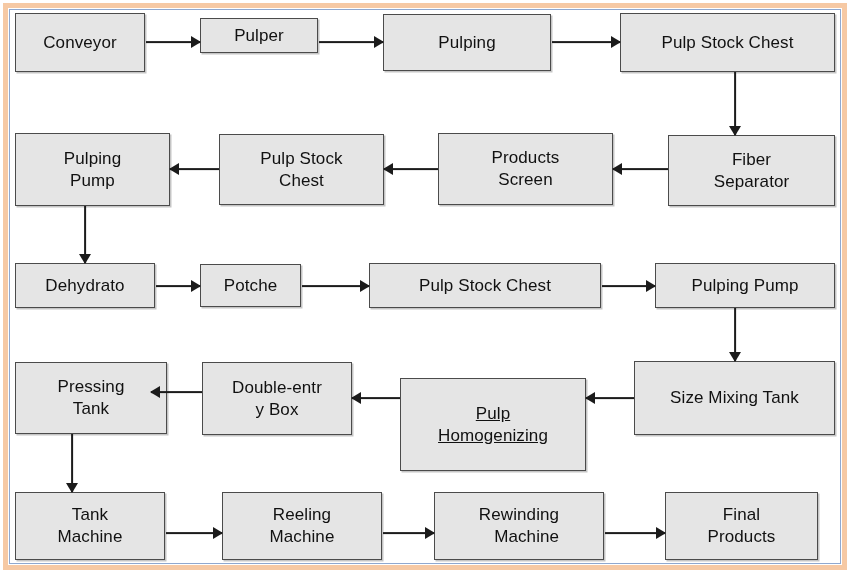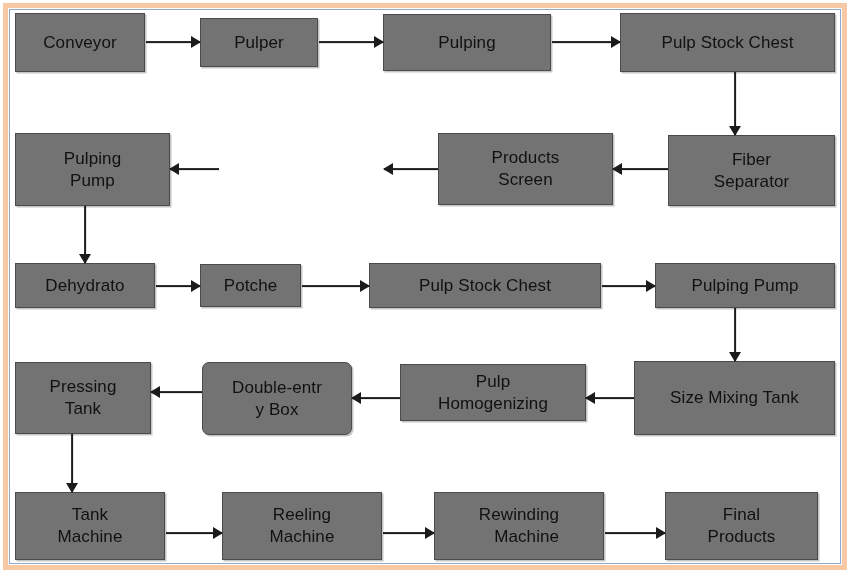--- a/index.html
+++ b/index.html
@@ -42,21 +42,21 @@
     position: absolute;
     left: 0;
     top: 0;
     width: 850px;
     height: 573px;
   }
   .node {
     position: absolute;
     box-sizing: border-box;
     border: 1.6px solid #4b4b4b;
-    background: #737373;
+    background: #e5e5e5;
     display: flex;
     align-items: center;
     justify-content: center;
     text-align: center;
     color: #111111;
     font-size: 17px;
     line-height: 1.28;
     letter-spacing: 0.1px;
     box-shadow: 1.5px 1.5px 0 rgba(150,150,150,0.55);
     padding: 2px 4px;
@@ -112,38 +112,40 @@
   }
 </style>
 </head>
 <body>
 
 <div id="canvas">
   <div class="frame-outer"></div>
   <div class="frame-inner"></div>
   <div class="stage" id="stage">
       <div class="node" style="left: 15px; top: 13px; width: 130px; height: 59px;">Conveyor</div>
-      <div class="node" style="left: 200px; top: 18px; width: 118px; height: 49px;">Pulper</div>
+      <div class="node" style="left: 200px; top: 18px; width: 118px; height: 35px;">Pulper</div>
       <div class="node" style="left: 383px; top: 14px; width: 168px; height: 57px;">Pulping</div>
       <div class="node" style="left: 620px; top: 13px; width: 215px; height: 59px;">Pulp Stock Chest</div>
       <div class="node" style="left: 15px; top: 133px; width: 155px; height: 73px;">Pulping
 Pump</div>
+      <div class="node" style="left: 219px; top: 134px; width: 165px; height: 71px;">Pulp Stock
+Chest</div>
       <div class="node" style="left: 438px; top: 133px; width: 175px; height: 72px;">Products
 Screen</div>
       <div class="node" style="left: 668px; top: 135px; width: 167px; height: 71px;">Fiber
 Separator</div>
       <div class="node" style="left: 15px; top: 263px; width: 140px; height: 45px;">Dehydrato</div>
       <div class="node" style="left: 200px; top: 264px; width: 101px; height: 43px;">Potche</div>
       <div class="node" style="left: 369px; top: 263px; width: 232px; height: 45px;">Pulp Stock Chest</div>
       <div class="node" style="left: 655px; top: 263px; width: 180px; height: 45px;">Pulping Pump</div>
-      <div class="node" style="left: 15px; top: 362px; width: 136px; height: 72px;">Pressing
+      <div class="node" style="left: 15px; top: 362px; width: 152px; height: 72px;">Pressing
 Tank</div>
-      <div class="node" style="left: 202px; top: 362px; width: 150px; height: 73px; border-radius: 7px;">Double-entr
+      <div class="node" style="left: 202px; top: 362px; width: 150px; height: 73px;">Double-entr
 y Box</div>
-      <div class="node" style="left: 400px; top: 364px; width: 186px; height: 57px;">Pulp
+      <div class="node" style="left: 400px; top: 378px; width: 186px; height: 93px; text-decoration: underline;">Pulp
 Homogenizing</div>
       <div class="node" style="left: 634px; top: 361px; width: 201px; height: 74px;">Size Mixing Tank</div>
       <div class="node" style="left: 15px; top: 492px; width: 150px; height: 68px;">Tank
 Machine</div>
       <div class="node" style="left: 222px; top: 492px; width: 160px; height: 68px;">Reeling
 Machine</div>
       <div class="node" style="left: 434px; top: 492px; width: 170px; height: 68px; text-align: right;">Rewinding
 Machine</div>
       <div class="node" style="left: 665px; top: 492px; width: 153px; height: 68px;">Final
 Products</div>

